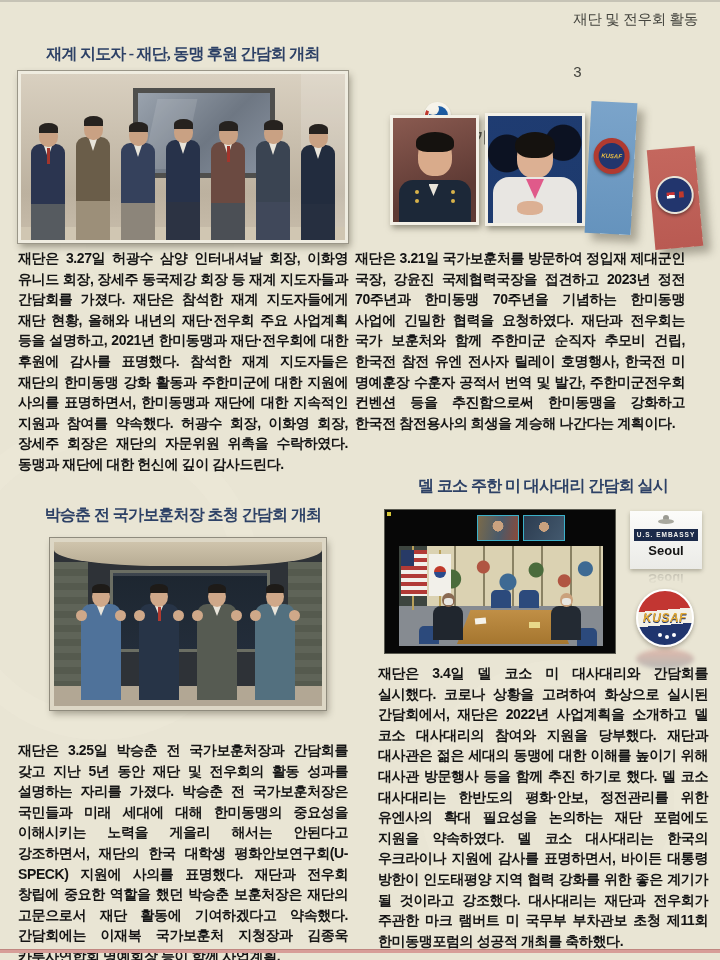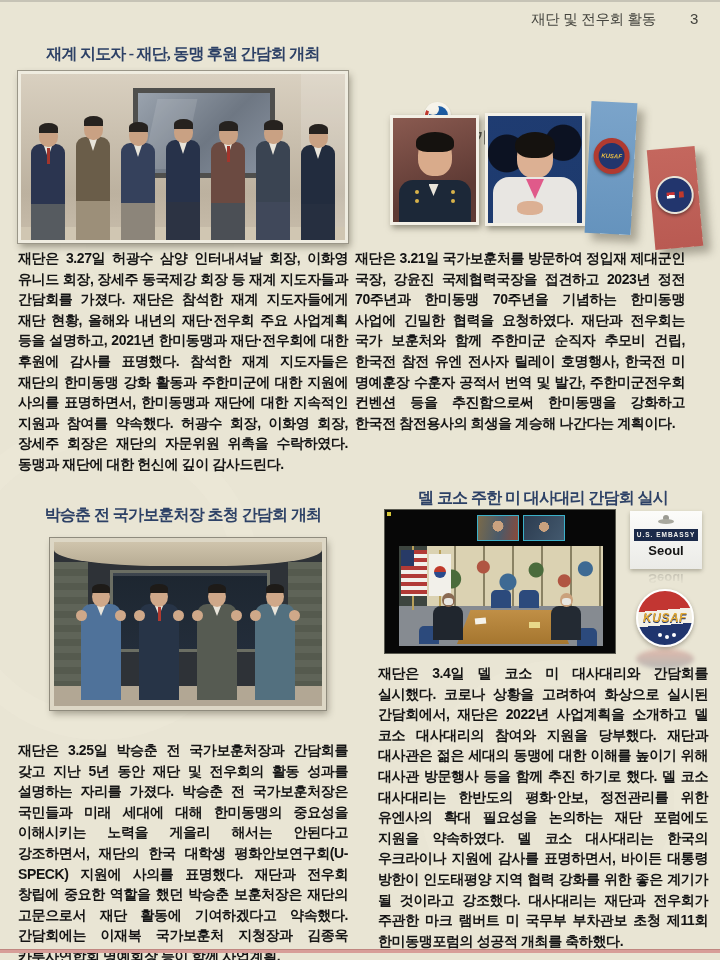--- a/index.html
+++ b/index.html
@@ -12,21 +12,21 @@
   .page::before { content:""; position:absolute; top:0; left:0; right:0; height:2px; background:#c6c3b6; }
 
   
   .wm { position:absolute; border-radius:50%; border:26px solid rgba(248,244,230,.45); opacity:.35; pointer-events:none; }
   .wm1 { width:320px; height:320px; left:-60px; top:420px; }
   .wm2 { width:280px; height:280px; left:420px; top:660px; }
   .wm3 { width:200px; height:200px; left:60px; top:140px; opacity:.2; }
 
   
   .hdr { position:absolute; top:10px; right:22px; display:flex; align-items:baseline; gap:34px;
-         color:#44443e; font-size:14.5px; letter-spacing:-0.3px; }
+         color:#44443e; font-size:14.5px; letter-spacing:-0.3px;flex-direction:column; }
   .hdr .pg { font-size:15px; }
 
   .title { position:absolute; width:330px; text-align:center; color:#2d4166;
            font-size:16px; font-weight:800; letter-spacing:-0.8px; white-space:nowrap; }
   .body-txt { position:absolute; width:330px; text-align:justify; color:#141414;
               font-size:14px; font-weight:700; line-height:20.6px; letter-spacing:-0.4px;
               word-break:keep-all; }
 
   
   .photo1 { position:absolute; left:18px; top:71px; width:330px; height:172px;
@@ -321,21 +321,21 @@
           <span>KUSAF</span>
         </span>
     </div>
     <div class="banner banner-red">
       <span class="emb emb-navy"></span>
     </div>
   </div>
 
   <div class="body-txt" style="left:355px; top:248px;">재단은 3.21일 국가보훈처를 방문하여 정입재 제대군인 국장, 강윤진 국제협력국장을 접견하고 2023년 정전 70주년과 한미동맹 70주년을 기념하는 한미동맹 사업에 긴밀한 협력을 요청하였다. 재단과 전우회는 국가 보훈처와 함께 주한미군 순직자 추모비 건립, 한국전 참전 유엔 전사자 릴레이 호명행사, 한국전 미 명예훈장 수훈자 공적서 번역 및 발간, 주한미군전우회 컨벤션 등을 추진함으로써 한미동맹을 강화하고 한국전 참전용사의 희생을 계승해 나간다는 계획이다.</div>
 
-  <div class="title" style="left:378px; top:488px;">델 코소 주한 미 대사대리 간담회 실시</div>
+  <div class="title" style="left:378px; top:476px;">델 코소 주한 미 대사대리 간담회 실시</div>
 
   <div class="rb-media">
     <div class="conf">
       <span class="dot"></span>
       <div class="thumb t1"></div>
       <div class="thumb t2"></div>
       <div class="room">
         <div class="screenwall"></div>
         <div class="floor2"></div>
         <span class="pole p1"></span>

